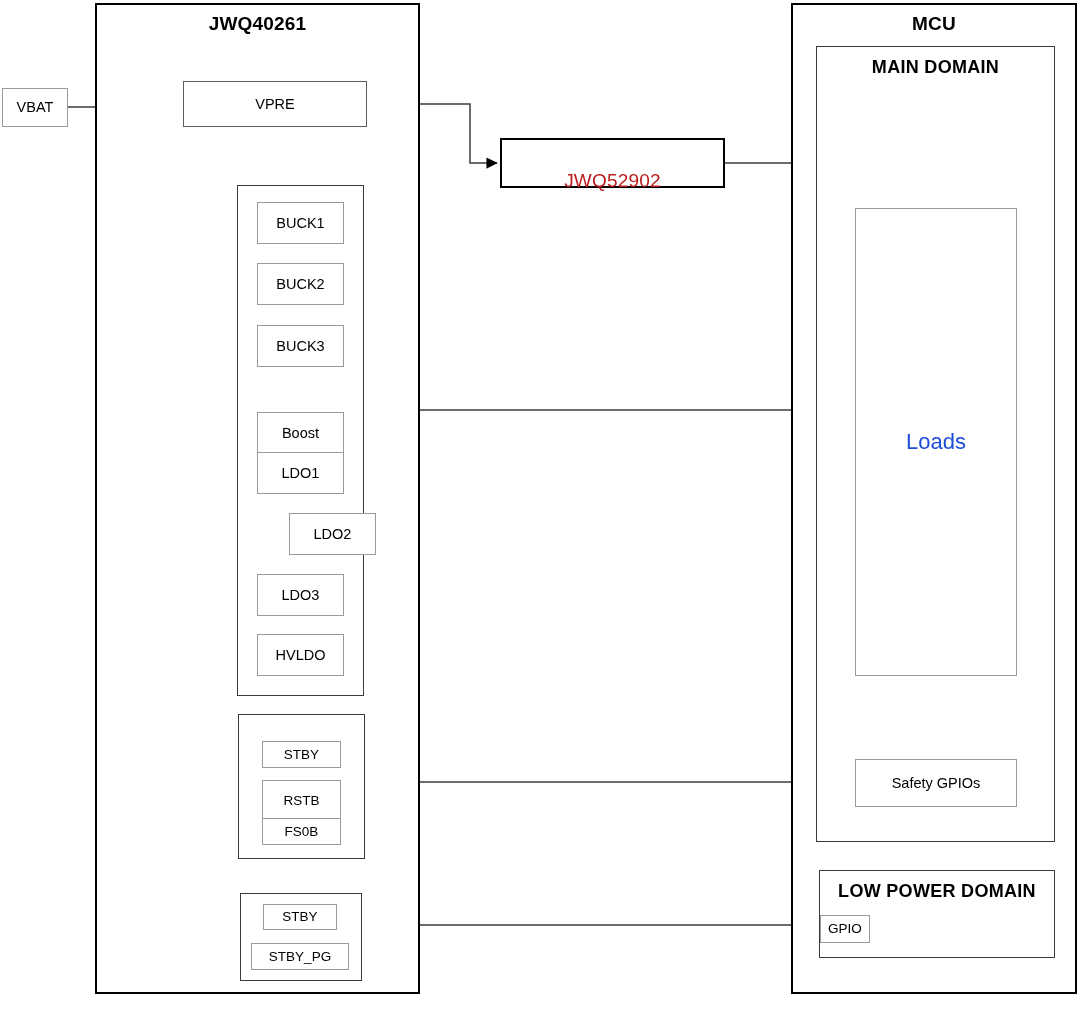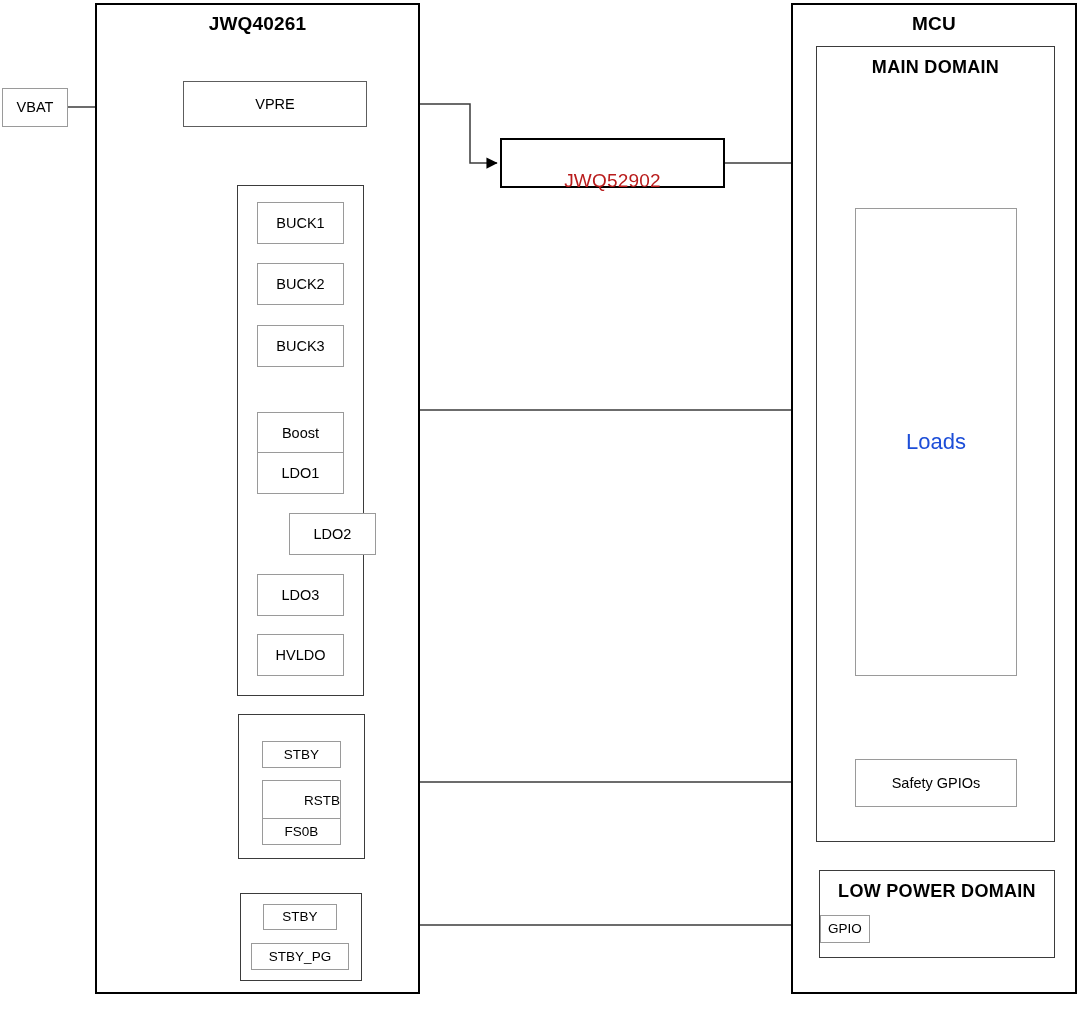--- a/index.html
+++ b/index.html
@@ -157,21 +157,21 @@
   </div>
   <div class="box leaf" style="left:257px; top:634px; width:87px; height:42px;">
     <span class="lbl">HVLDO</span>
   </div>
 
   <div class="box group" style="left:238px; top:714px; width:127px; height:145px;"></div>
 
   <div class="box leaf" style="left:262px; top:741px; width:79px; height:27px;">
     <span class="lbl-sm">STBY</span>
   </div>
-  <div class="box leaf" style="left:262px; top:780px; width:79px; height:42px;justify-content:flex-end;">
+  <div class="box leaf" style="left:262px; top:780px; width:79px; height:42px;">
     <span class="lbl-sm">RSTB</span>
   </div>
   <div class="box leaf" style="left:262px; top:818px; width:79px; height:27px;">
     <span class="lbl-sm">FS0B</span>
   </div>
 
   <div class="box group" style="left:240px; top:893px; width:122px; height:88px;"></div>
 
   <div class="box leaf" style="left:263px; top:904px; width:74px; height:26px;">
     <span class="lbl-sm">STBY</span>

